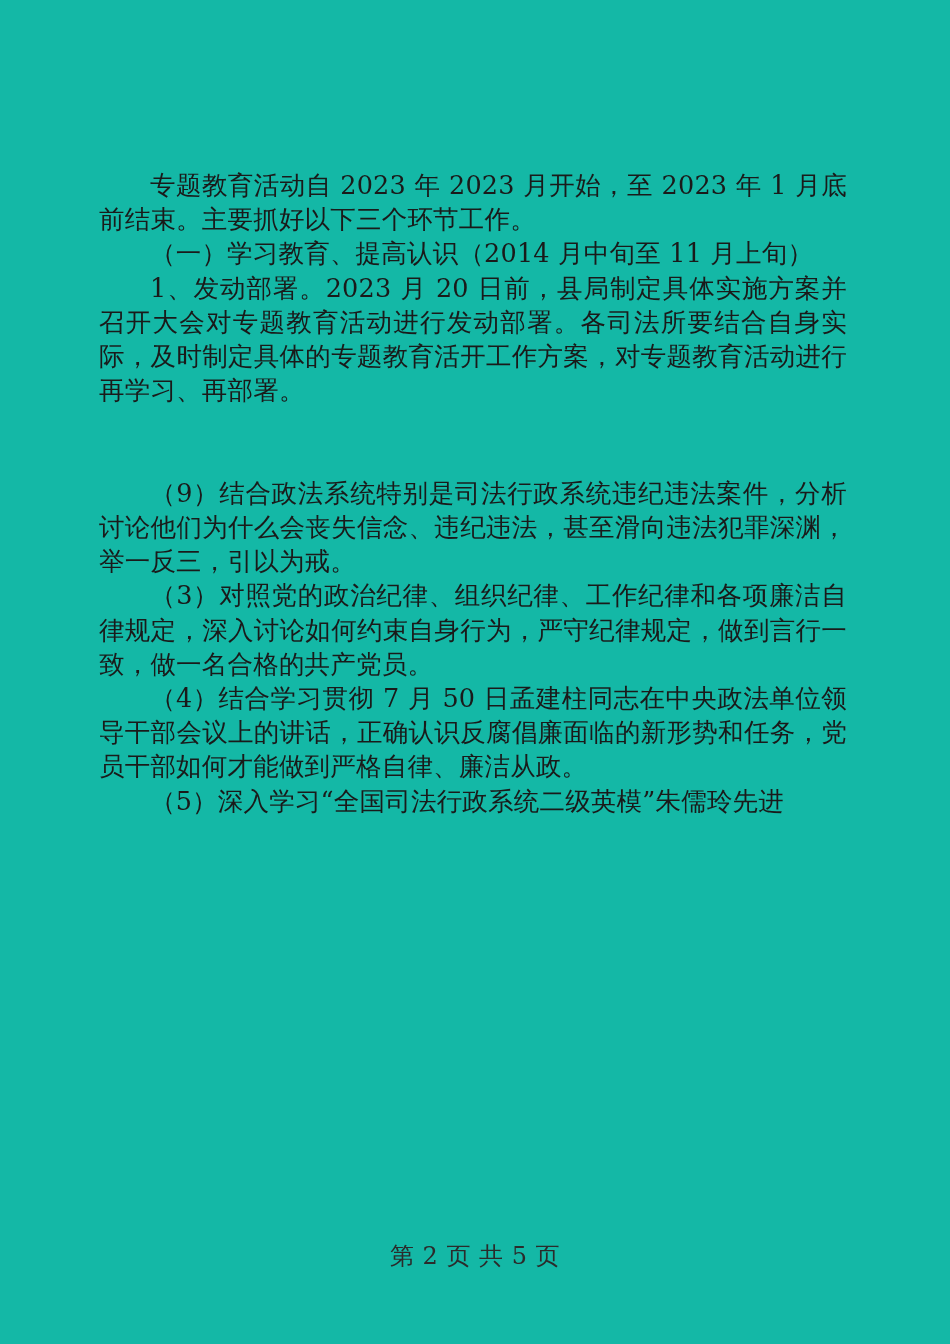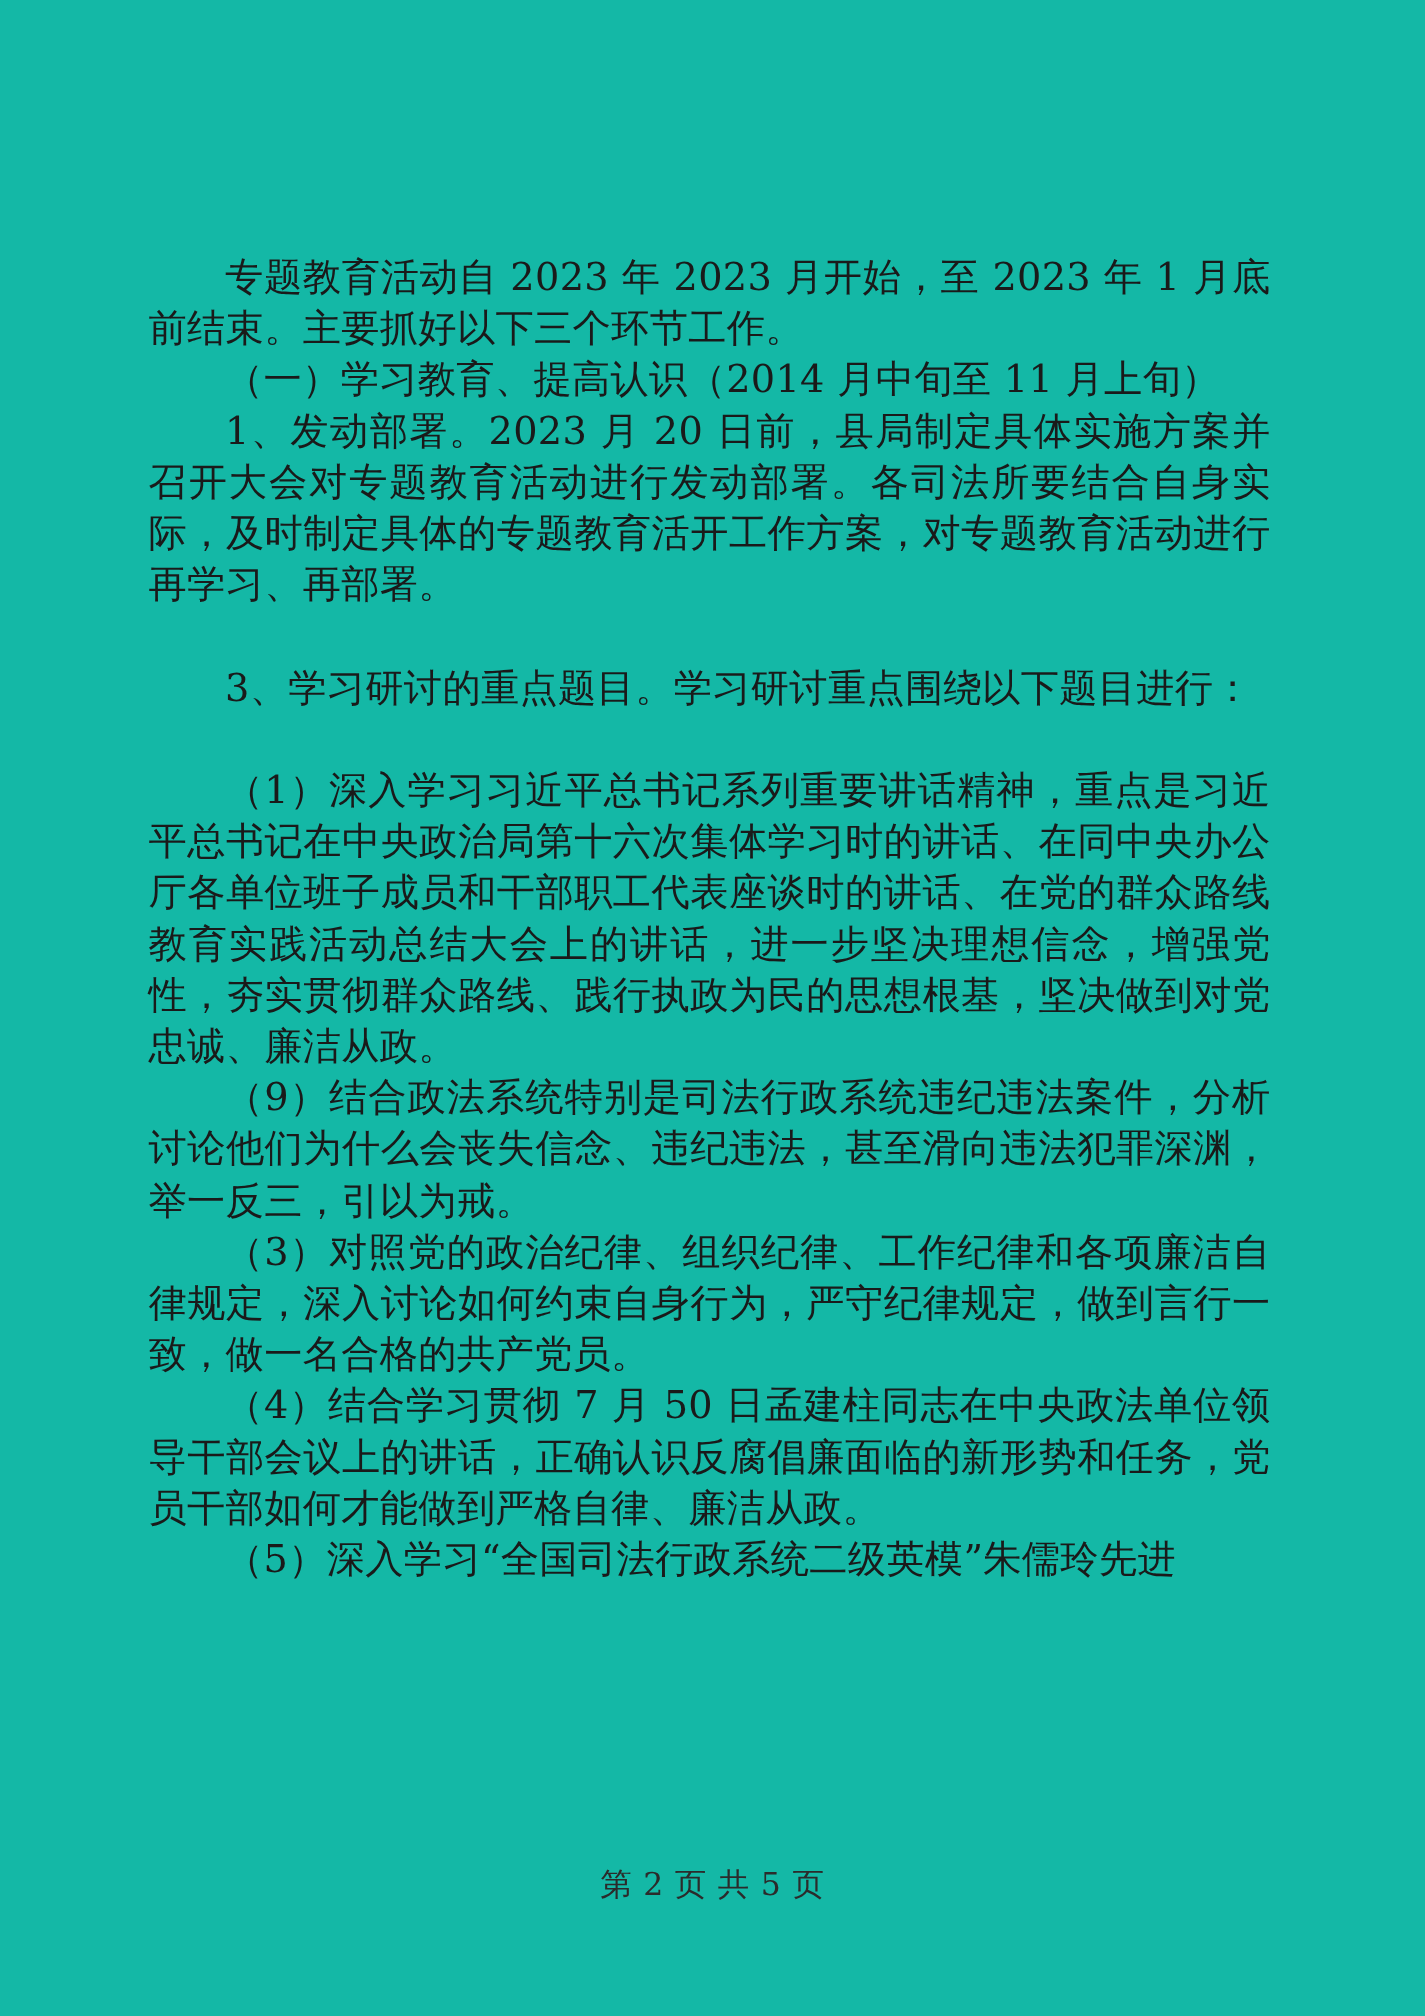--- a/index.html
+++ b/index.html
@@ -39,21 +39,21 @@
   }
   .spacer-line {
     height: 34.2px;
   }
   .page-footer {
     position: absolute;
     left: 0;
     top: 1243px;
     width: 950px;
     text-align: center;
-    font-size: 21px;
+    font-size: 24px;
     line-height: 26px;
     color: #2b2b2b;
     font-family: "DejaVu Serif", "Liberation Serif", serif;
     letter-spacing: 0.5px;
   }
 </style>
 </head>
 <body>
 
 <div class="page">
@@ -63,25 +63,23 @@
     <p class="para">专题教育活动自 2023 年 2023 月开始，至 2023 年 1 月底前结束。主要抓好以下三个环节工作。</p>
 
     <p class="para">（一）学习教育、提高认识（2014 月中旬至 11 月上旬）</p>
 
 
     <p class="para">1、发动部署。2023 月 20 日前，县局制定具体实施方案并召开大会对专题教育活动进行发动部署。各司法所要结合自身实际，及时制定具体的专题教育活开工作方案，对专题教育活动进行再学习、再部署。</p>
 
 
     <div class="spacer-line"></div>
 
-    <p class="para">3、学习研讨的重点题目。学习研讨重点围绕以下题目进行：</p>
 
     <div class="spacer-line"></div>
 
-    <p class="para">（1）深入学习习近平总书记系列重要讲话精神，重点是习近平总书记在中央政治局第十六次集体学习时的讲话、在同中央办公厅各单位班子成员和干部职工代表座谈时的讲话、在党的群众路线教育实践活动总结大会上的讲话，进一步坚决理想信念，增强党性，夯实贯彻群众路线、践行执政为民的思想根基，坚决做到对党忠诚、廉洁从政。</p>
 
     <p class="para">（9）结合政法系统特别是司法行政系统违纪违法案件，分析讨论他们为什么会丧失信念、违纪违法，甚至滑向违法犯罪深渊，举一反三，引以为戒。</p>
 
     <p class="para">（3）对照党的政治纪律、组织纪律、工作纪律和各项廉洁自律规定，深入讨论如何约束自身行为，严守纪律规定，做到言行一致，做一名合格的共产党员。</p>
 
     <p class="para">（4）结合学习贯彻 7 月 50 日孟建柱同志在中央政法单位领导干部会议上的讲话，正确认识反腐倡廉面临的新形势和任务，党员干部如何才能做到严格自律、廉洁从政。</p>
 
     <p class="para">（5）深入学习“全国司法行政系统二级英模”朱儒玲先进</p>
 
   </div>

